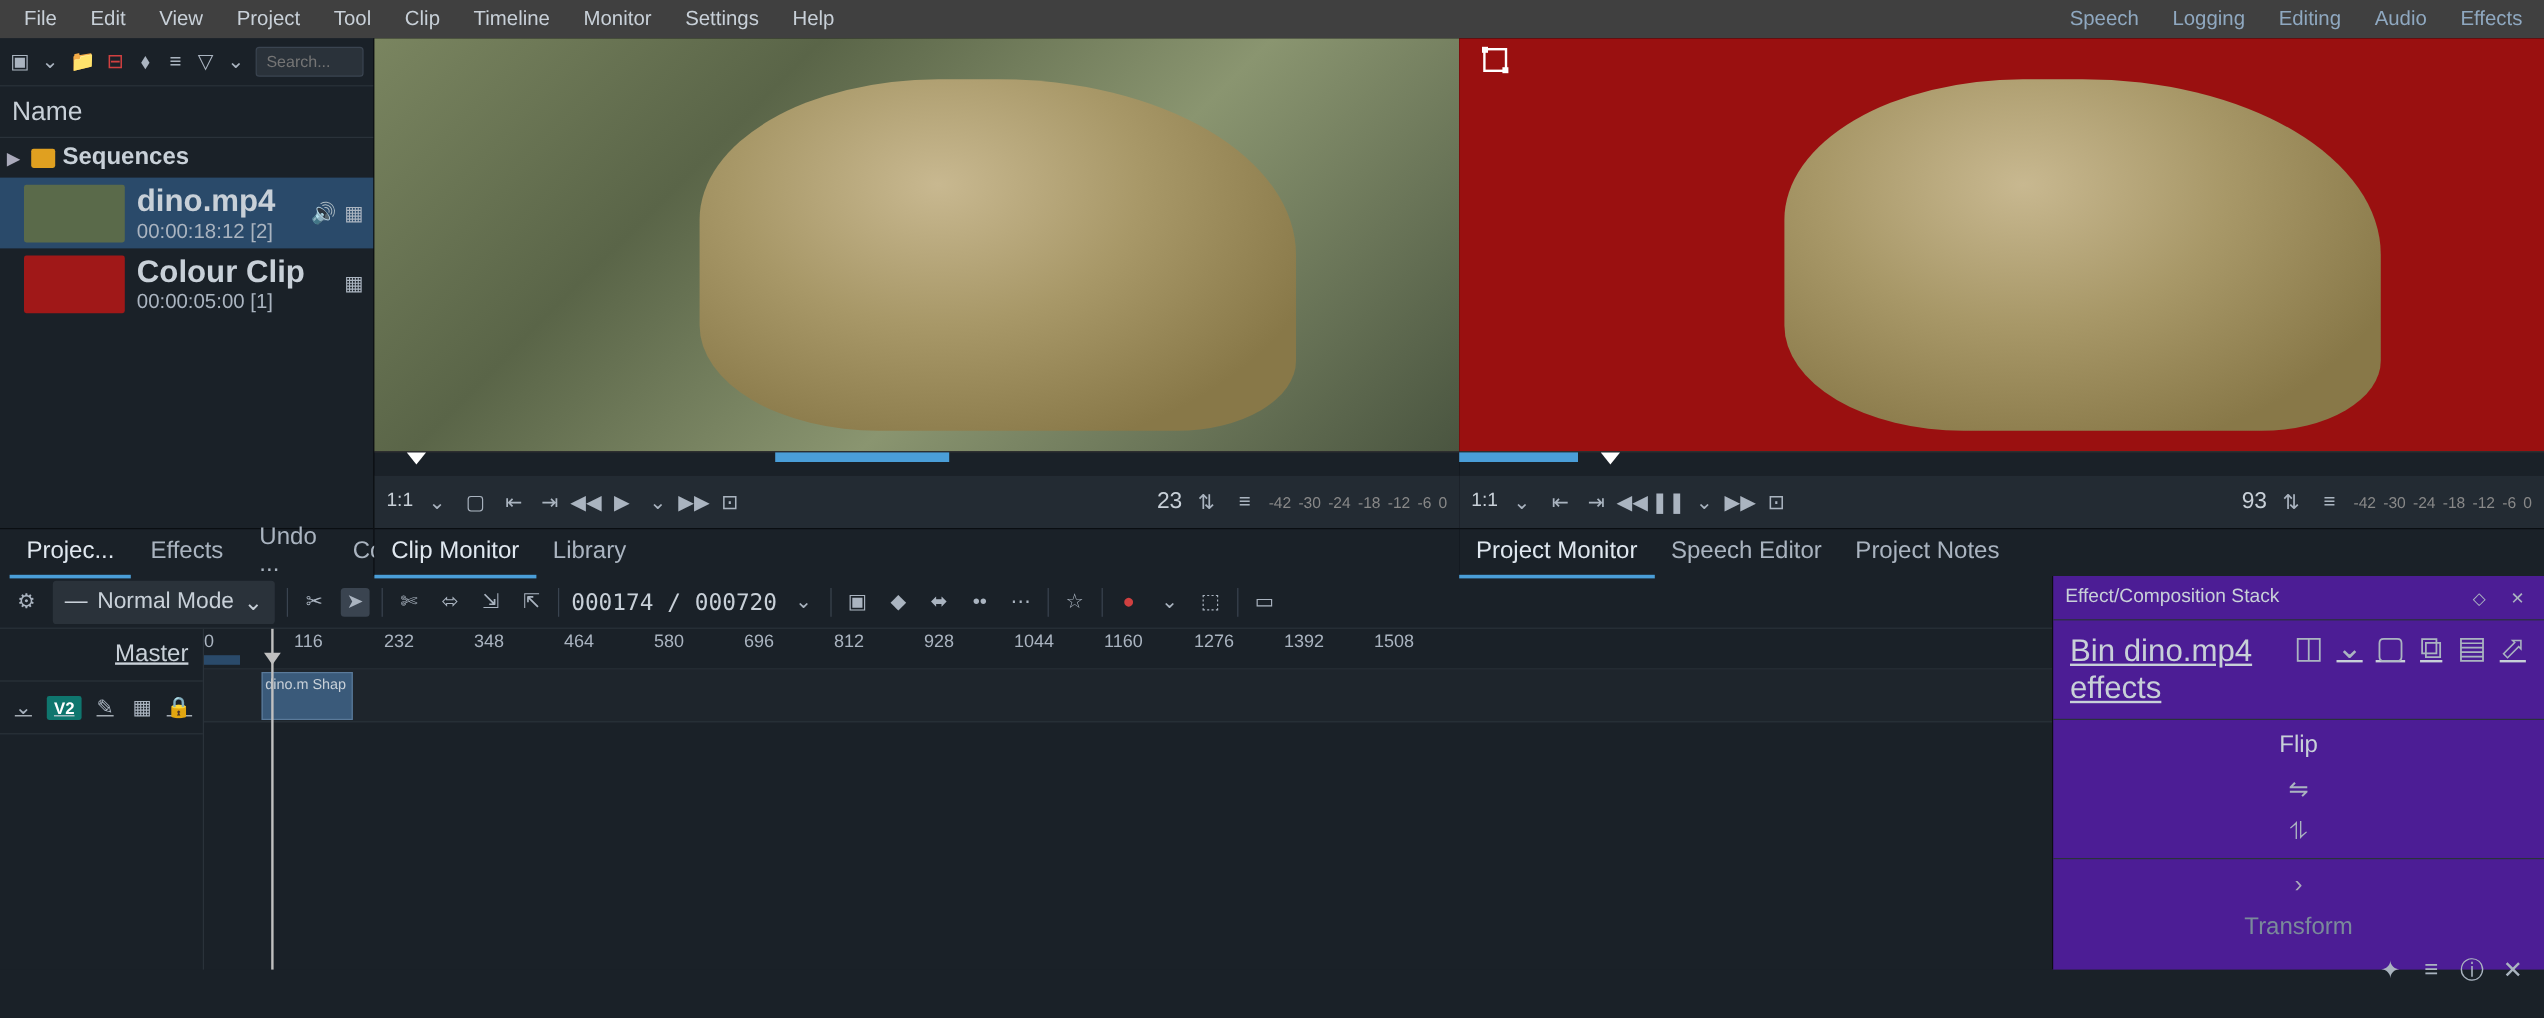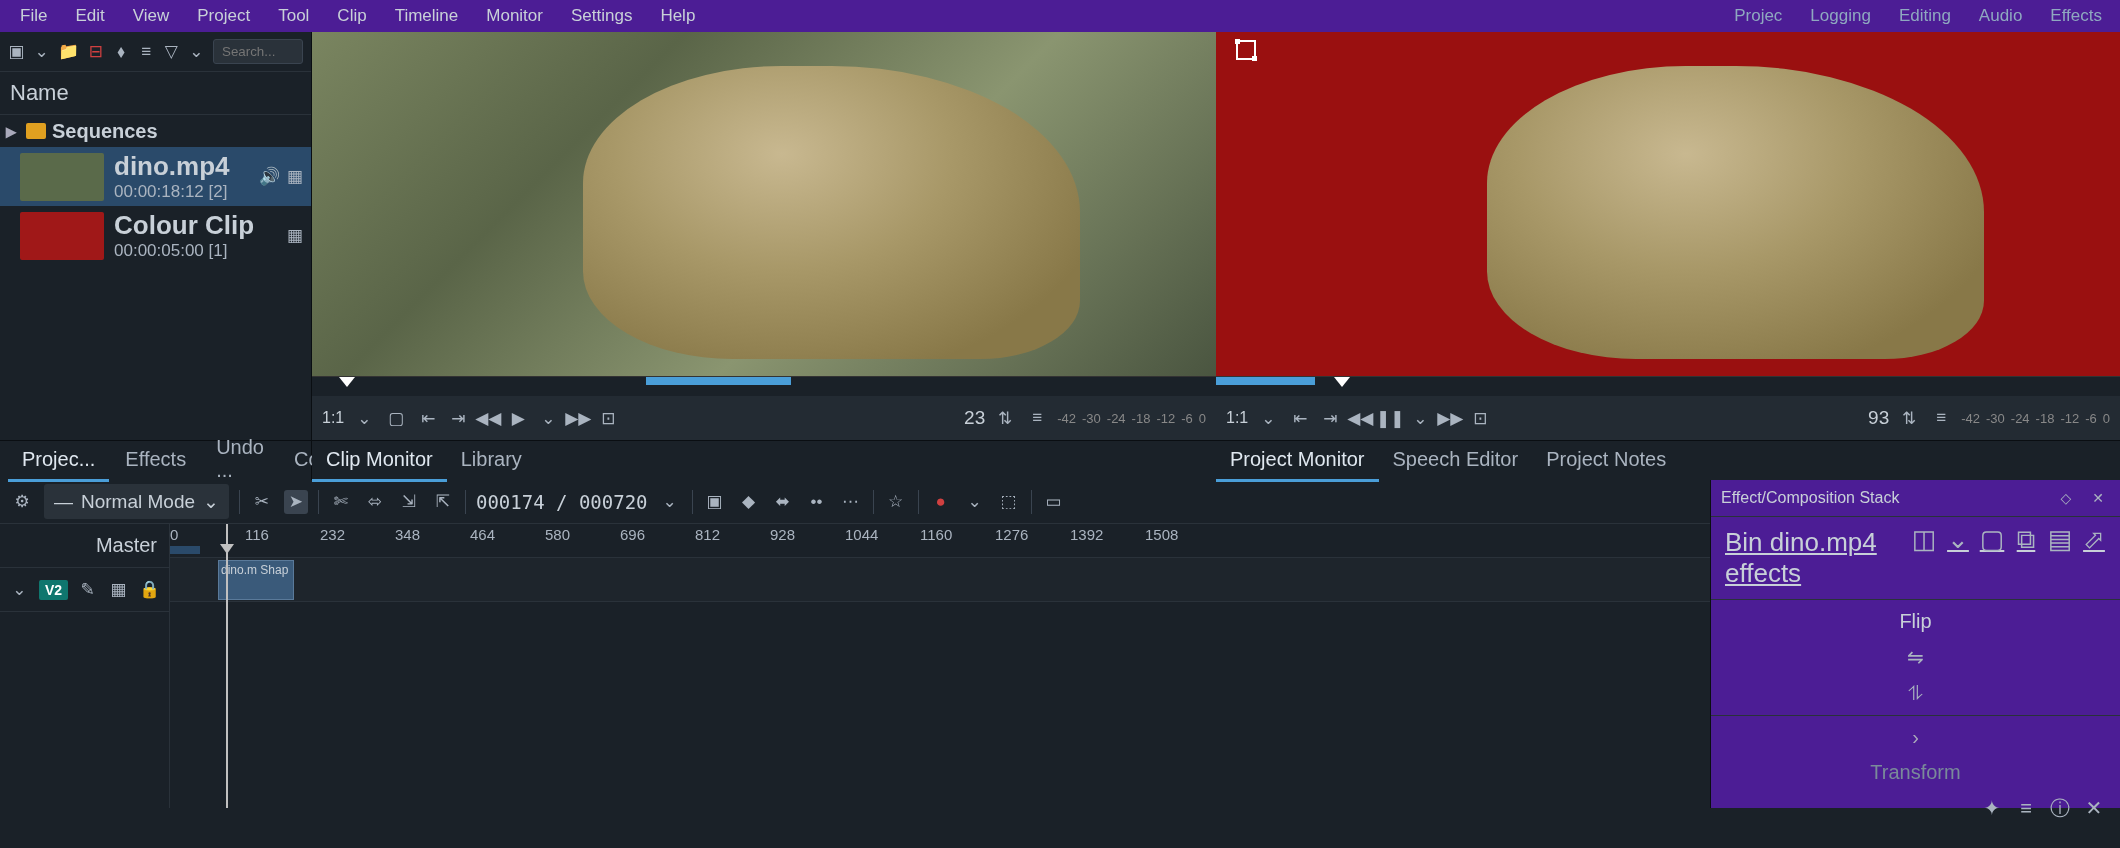--- a/index.html
+++ b/index.html
@@ -1,17 +1,17 @@
 <!DOCTYPE html>
 <html><head>
 <meta charset="utf-8">
 <style>
 *{margin:0;padding:0;box-sizing:border-box;font-family:sans-serif;}
 body{background:#1a2128;color:#c8d0d8;width:2120px;height:848px;overflow:hidden;font-size:17px;}
-.menubar{height:32px;background:#4c1d95;display:flex;align-items:center;padding:0 8px;}
+.menubar{height:32px;background:#404040;display:flex;align-items:center;padding:0 8px;}
 .menubar-left{display:flex;gap:4px;}
 .menubar-left span{padding:6px 12px;cursor:pointer;}
 .menubar-right{margin-left:auto;display:flex;gap:8px;}
 .menubar-right span{padding:6px 10px;cursor:pointer;color:#8fa8c0;}
 .top-area{display:flex;height:448px;}
 .bin-panel{width:312px;background:#1a2128;border-right:1px solid #0a0e12;display:flex;flex-direction:column;}
 .bin-toolbar{height:40px;display:flex;align-items:center;gap:8px;padding:0 8px;border-bottom:1px solid #2a323a;}
 .icon-btn{width:24px;height:24px;display:flex;align-items:center;justify-content:center;cursor:pointer;color:#aab4c0;}
 .bin-toolbar input{background:#2a323a;border:1px solid #3a4450;color:#c8d0d8;padding:4px 8px;width:90px;border-radius:3px;}
 .bin-header{padding:8px 10px;font-size:22px;border-bottom:1px solid #2a323a;}
@@ -53,21 +53,21 @@
 .tab{padding:8px 14px;font-size:20px;cursor:pointer;color:#aab4c0;border-bottom:3px solid transparent;}
 .tab.active{color:#e0e8f0;border-bottom-color:#4a9ed8;}
 .tab-nav{margin-left:auto;display:flex;gap:4px;}
 .bottom-area{display:flex;height:328px;}
 .timeline-panel{flex:1;background:#1a2128;display:flex;flex-direction:column;}
 .tl-toolbar{height:44px;display:flex;align-items:center;gap:10px;padding:0 10px;border-bottom:1px solid #2a323a;}
 .tl-mode{display:flex;align-items:center;gap:8px;background:#2a323a;padding:6px 10px;border-radius:3px;}
 .tl-mode span{font-size:19px;}
 .tl-toolbar .sep{width:1px;height:24px;background:#3a4450;}
 .tl-tc{font-family:monospace;font-size:19px;color:#c8d0d8;}
-.tl-body{flex:1;display:flex;}
+.tl-body{flex:1;display:flex;text-decoration:underline;}
 .tl-headers{width:170px;border-right:1px solid #2a323a;}
 .tl-master{padding:10px 12px;font-size:20px;border-bottom:1px solid #2a323a;text-align:right;}
 .tl-track-head{height:44px;display:flex;align-items:center;gap:8px;padding:0 8px;border-bottom:1px solid #2a323a;}
 .track-badge{background:#0f766e;color:#fff;padding:2px 6px;font-size:14px;font-weight:bold;border-radius:2px;}
 .tl-tracks{flex:1;position:relative;}
 .tl-ruler{height:34px;border-bottom:1px solid #2a323a;position:relative;display:flex;}
 .tl-tick{position:absolute;top:2px;font-size:15px;color:#aab4c0;}
 .tl-playhead{position:absolute;top:0;bottom:0;width:2px;background:#c0c0c0;}
 .tl-playhead::before{content:'';position:absolute;top:20px;left:-6px;border-left:7px solid transparent;border-right:7px solid transparent;border-top:10px solid #c0c0c0;}
 .tl-track{height:44px;border-bottom:1px solid #2a323a;position:relative;background:#1e252c;}
@@ -94,21 +94,21 @@
     <span>View</span>
     <span>Project</span>
     <span>Tool</span>
     <span>Clip</span>
     <span>Timeline</span>
     <span>Monitor</span>
     <span>Settings</span>
     <span>Help</span>
   </div>
   <div class="menubar-right">
-    <span>Projec</span>
+    <span>Speech</span>
     <span>Logging</span>
     <span>Editing</span>
     <span>Audio</span>
     <span>Effects</span>
   </div>
 </div>
 
 <div class="top-area">
 
   <div class="bin-panel">

